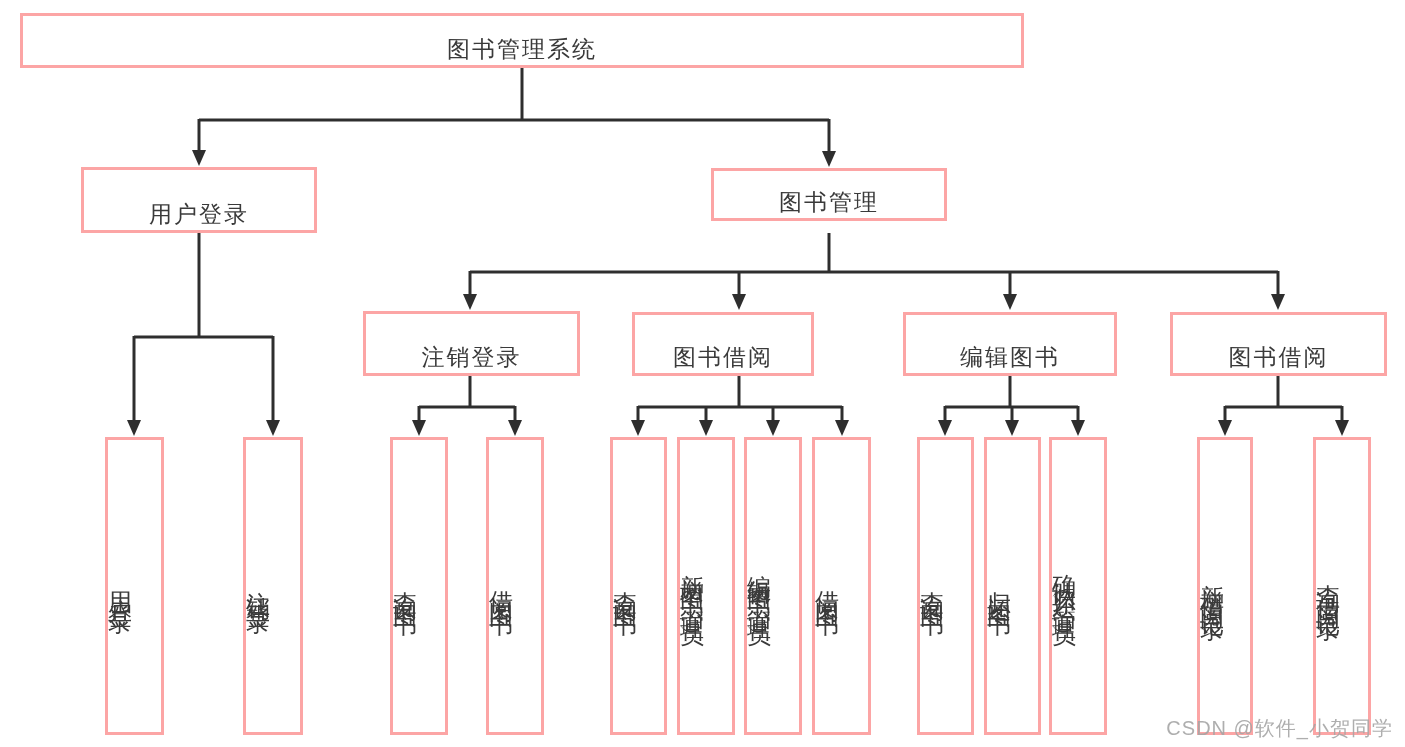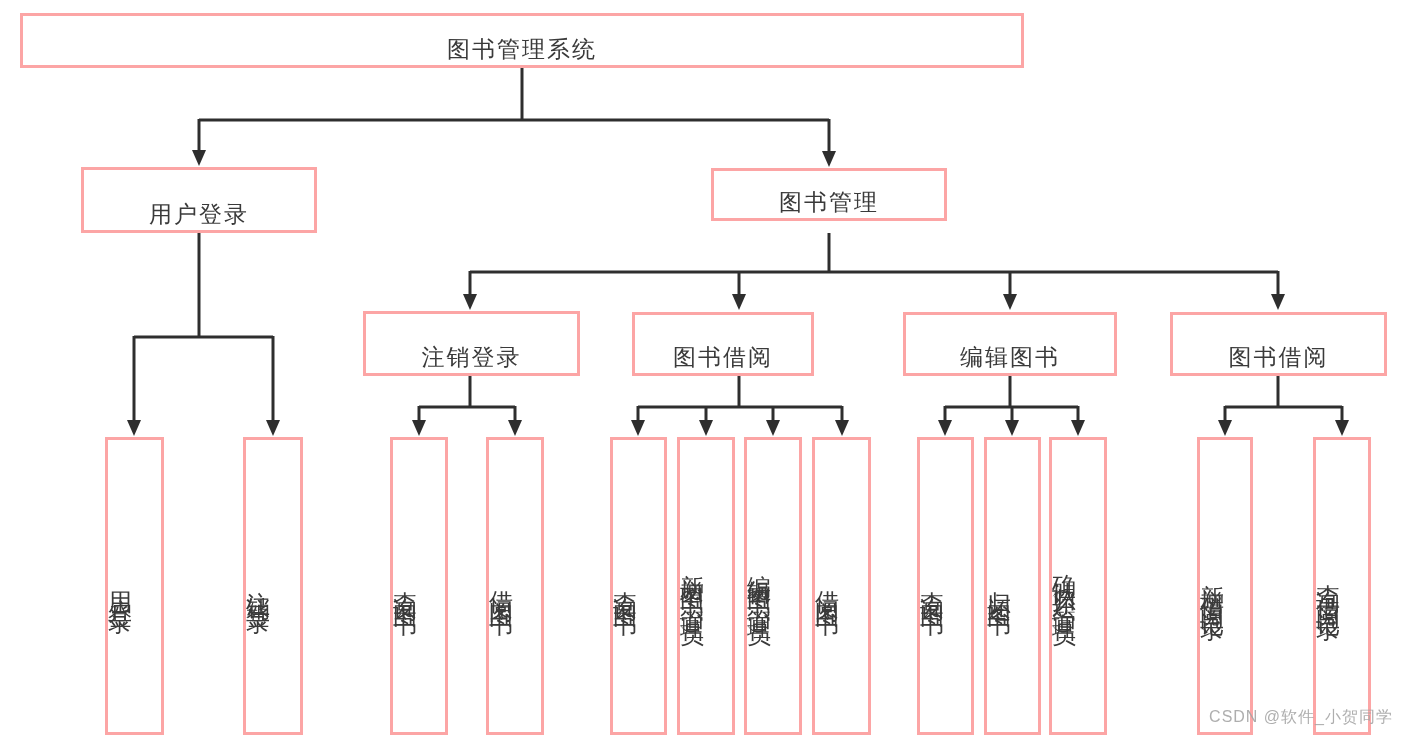--- a/index.html
+++ b/index.html
@@ -22,22 +22,22 @@
     color:#3a3a3a;
   }
   .hlabel { font-size:23px; letter-spacing:2px; white-space:nowrap; }
   .vbox {
     writing-mode:vertical-rl;
     text-orientation:mixed;
   }
   .vlabel { font-size:24px; letter-spacing:7px; line-height:1; }
   #watermark {
     position:absolute;
-    right:12px; bottom:19px;
-    font-size:16px;
+    right:12px; bottom:5px;
+    font-size:20px;
     color:rgba(165,165,165,0.9);
     letter-spacing:1px;
     white-space:nowrap;
     z-index:5;
   }
   .wire { stroke:#2e2e2e; stroke-width:3; fill:none; }
   .head { fill:#2e2e2e; stroke:none; }
 </style>
 </head>
 <body>

